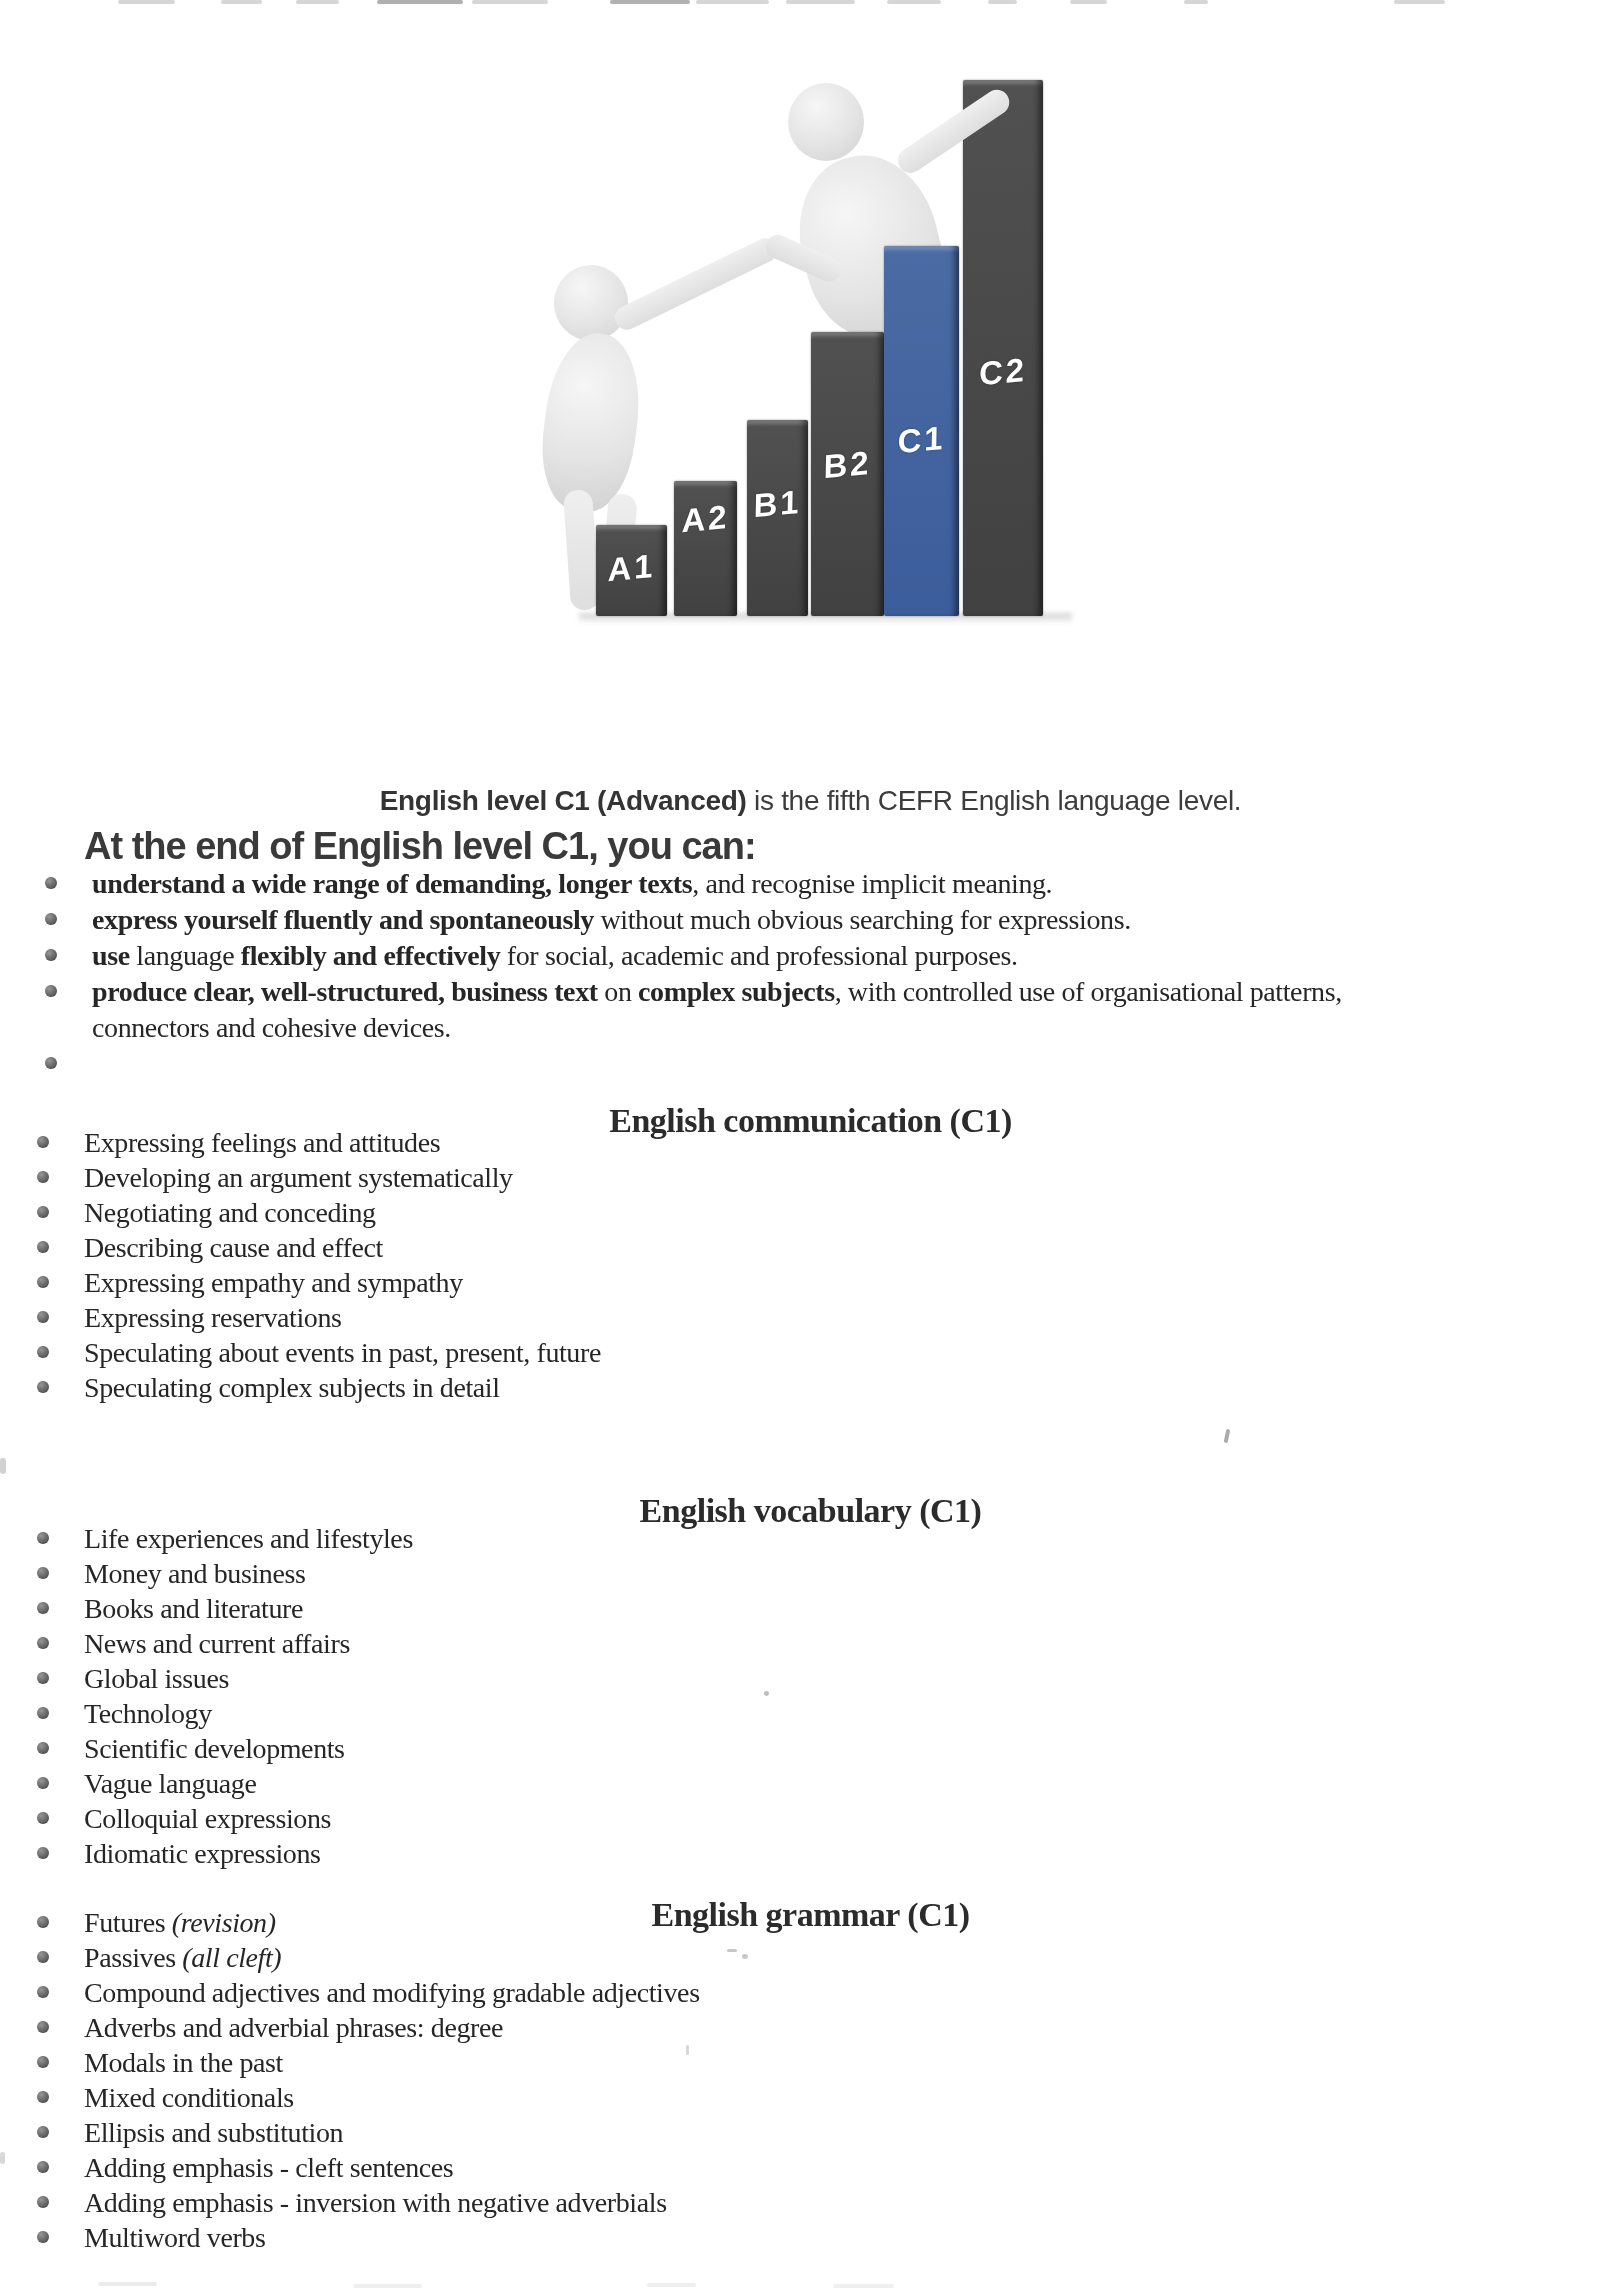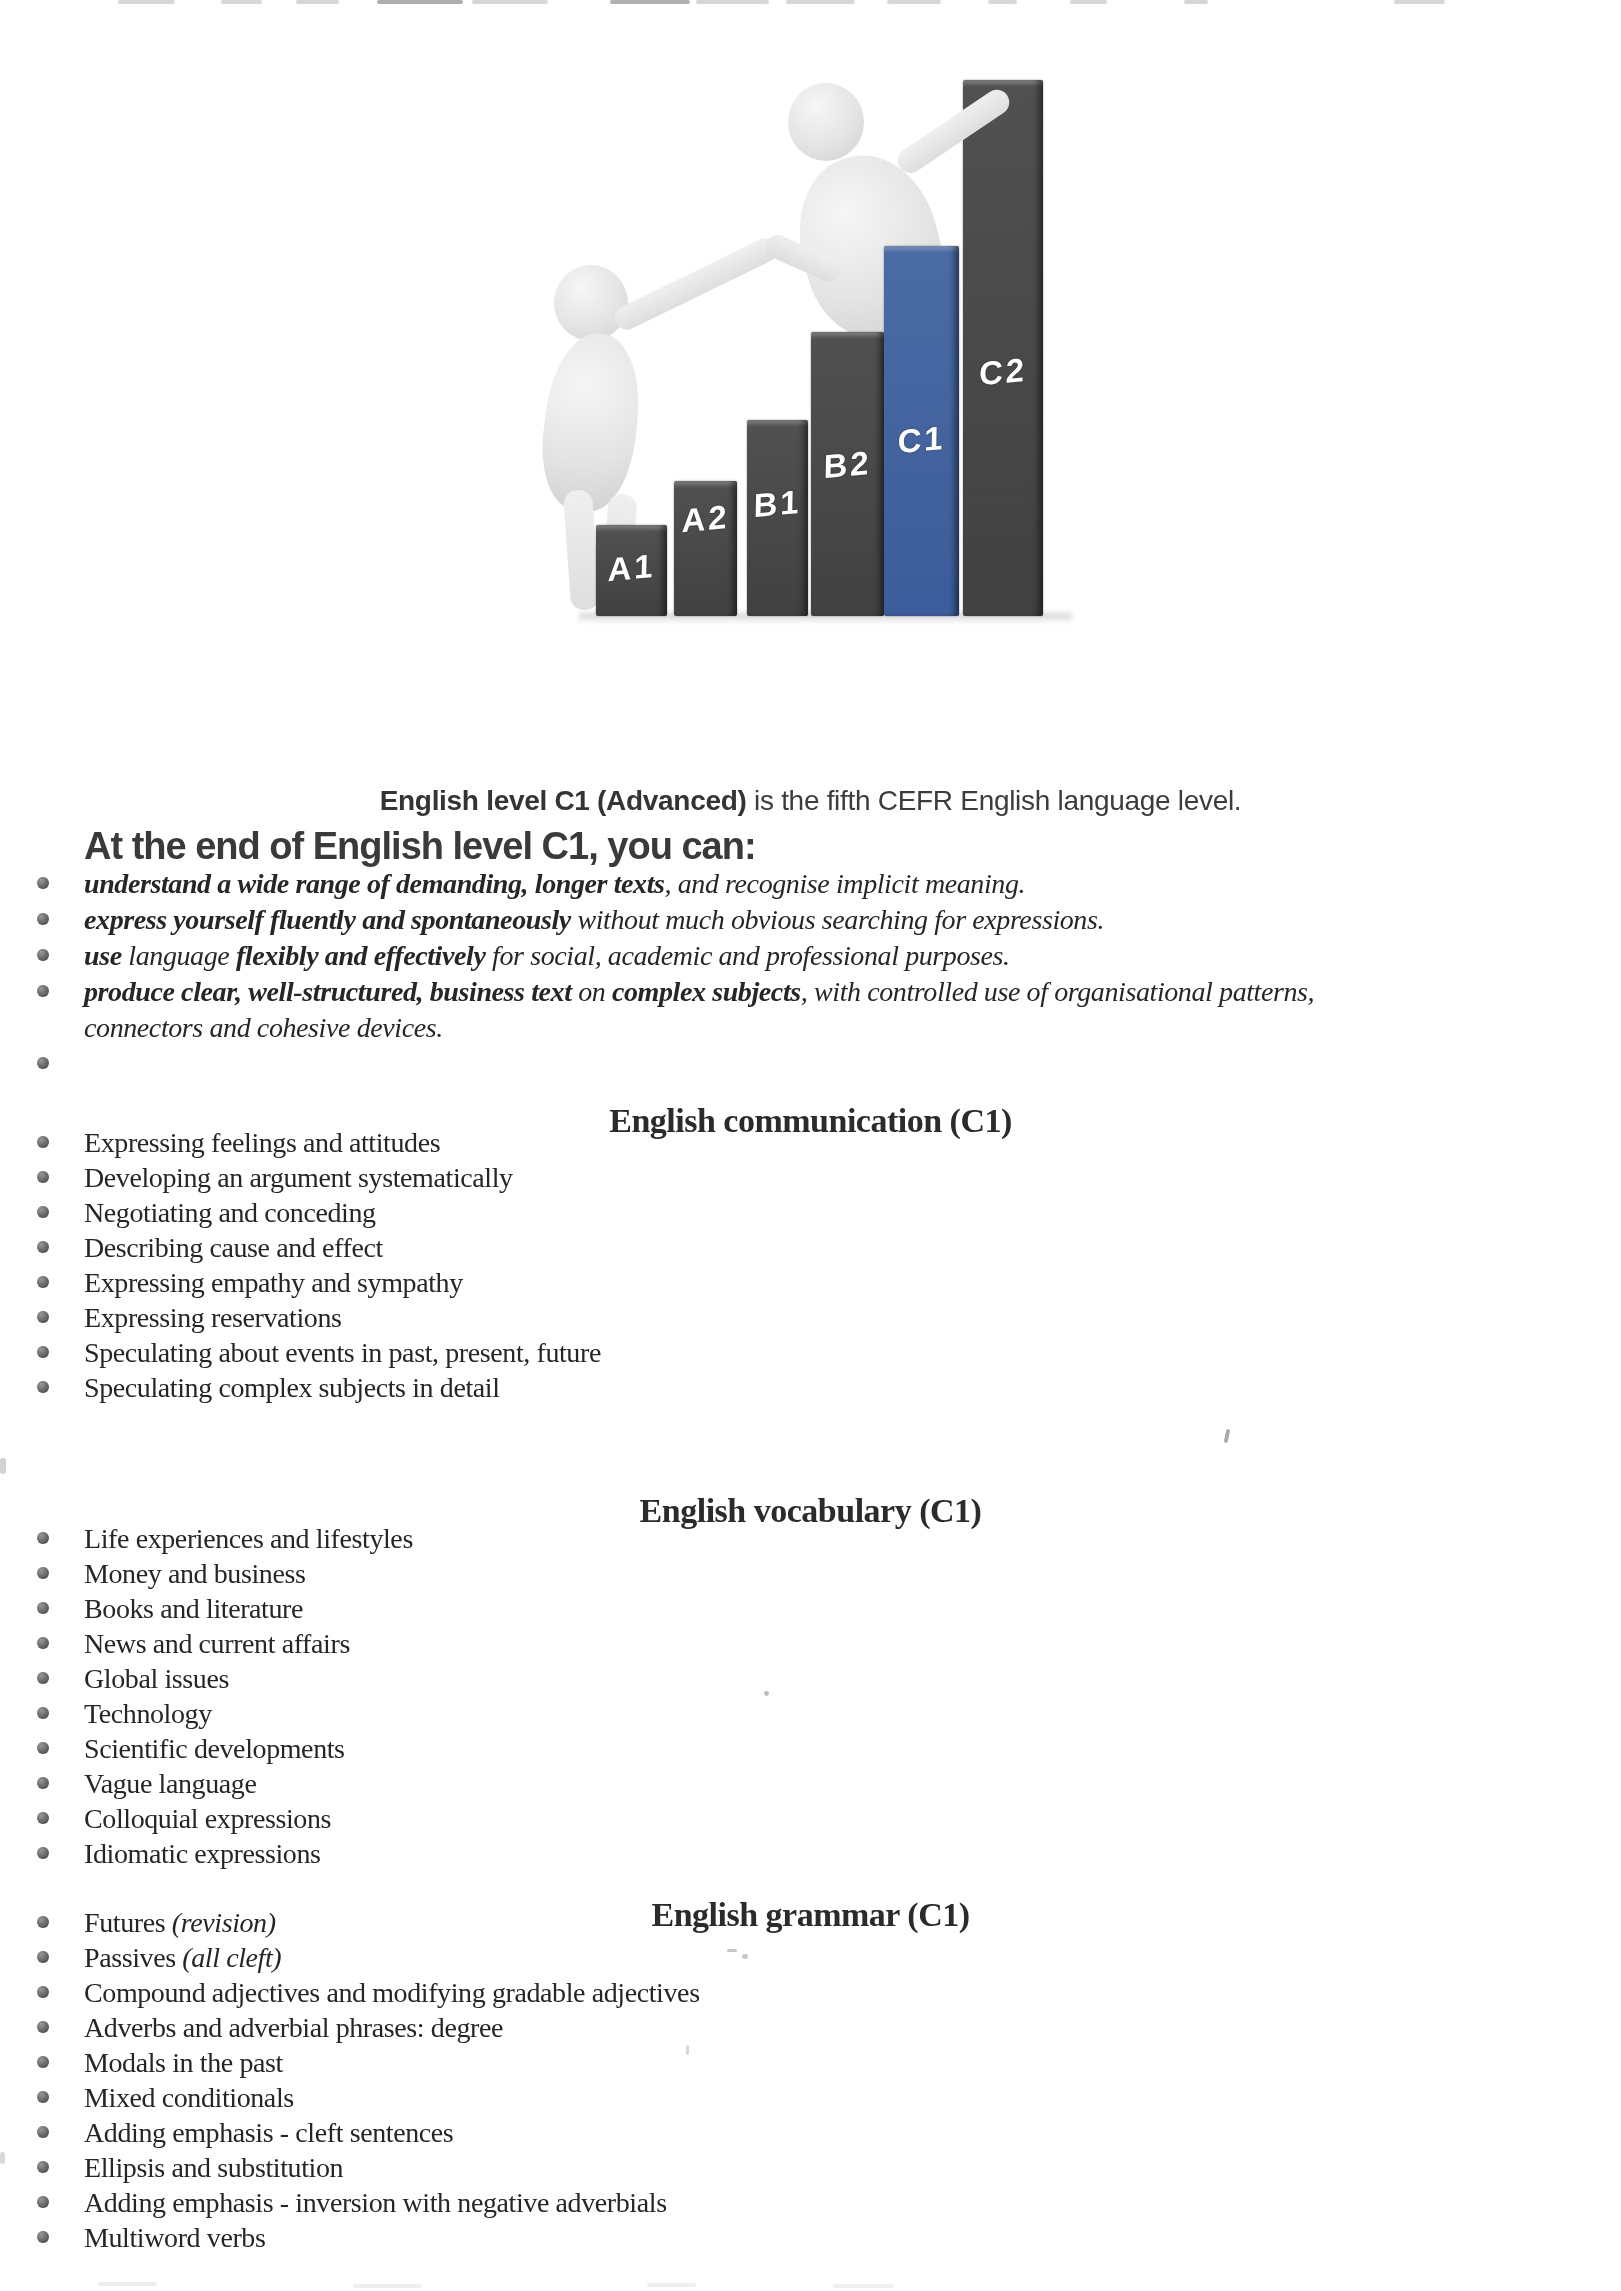--- a/index.html
+++ b/index.html
@@ -50,21 +50,21 @@
          color:#3a3a3a;letter-spacing:-1px;}
 
   
   ul.doc-list{list-style:none;margin:0;padding:0;position:absolute;left:0;}
   ul.doc-list li{position:relative;padding-left:84px;font-size:28px;
                  letter-spacing:-0.4px;color:#262626;}
   ul.doc-list li::before{content:"";position:absolute;left:37px;top:10.8px;width:11.8px;height:12.7px;
                  border-radius:50%;
                  background:radial-gradient(circle at 35% 30%,#979797,#4f4f4f 80%);}
   .cando{top:866px;width:1388px;}
-  .cando li{font-style:italic;line-height:36px;font-size:28px;}
+  .cando li{line-height:36px;font-size:28px;margin-left:8px;}
   .cando .bi{font-weight:bold;}
   .cando li.empty{height:35px;}
   .seclist li{line-height:35px;}
   .list-comm{top:1125px;width:1470px;}
   .list-vocab{top:1521px;width:1470px;}
   .list-gram{top:1905px;width:1470px;}
   .note{font-style:italic;}
 
   .sec-title{position:absolute;left:0;width:100%;text-align:center;
              font-family:"Liberation Serif",serif;font-weight:bold;font-size:34px;
@@ -162,22 +162,22 @@
   </ul>
 
   <h2 class="sec-title t-gram">English grammar (C1)</h2>
   <ul class="doc-list seclist list-gram">
     <li><span>Futures </span><span class="note">(revision)</span></li>
     <li><span>Passives </span><span class="note">(all cleft)</span></li>
     <li><span>Compound adjectives and modifying gradable adjectives</span></li>
     <li><span>Adverbs and adverbial phrases: degree</span></li>
     <li><span>Modals in the past</span></li>
     <li><span>Mixed conditionals</span></li>
+    <li><span>Ellipsis and substitution</span></li>
     <li><span>Adding emphasis - cleft sentences</span></li>
-    <li><span>Ellipsis and substitution</span></li>
     <li><span>Adding emphasis - inversion with negative adverbials</span></li>
     <li><span>Multiword verbs</span></li>
   </ul>
 
   <div class="spk" style="left:1225px;top:1429px;width:3.9px;height:13.7px;border-radius:2px;transform:rotate(12deg);opacity:.75;"></div>
   <div class="spk" style="left:764px;top:1691px;width:4.9px;height:4.9px;opacity:.6;"></div>
   <div class="spk" style="left:727px;top:1949px;width:9.8px;height:2.9px;border-radius:2px;opacity:.5;"></div>
   <div class="spk" style="left:742px;top:1954px;width:5.9px;height:4.9px;opacity:.5;"></div>
   <div class="spk" style="left:686px;top:2045px;width:2.9px;height:9.8px;border-radius:2px;opacity:.35;"></div>
   <div class="spk" style="left:0;top:1458px;width:5.9px;height:15.7px;border-radius:2.9px;opacity:.4;"></div>

